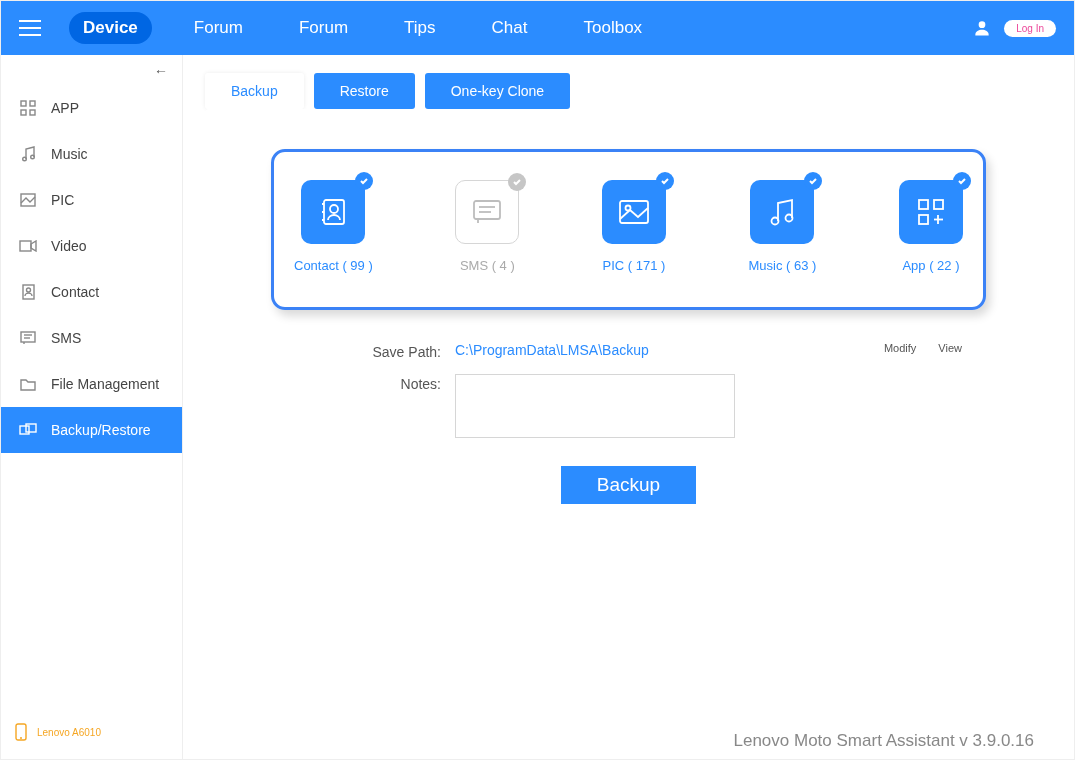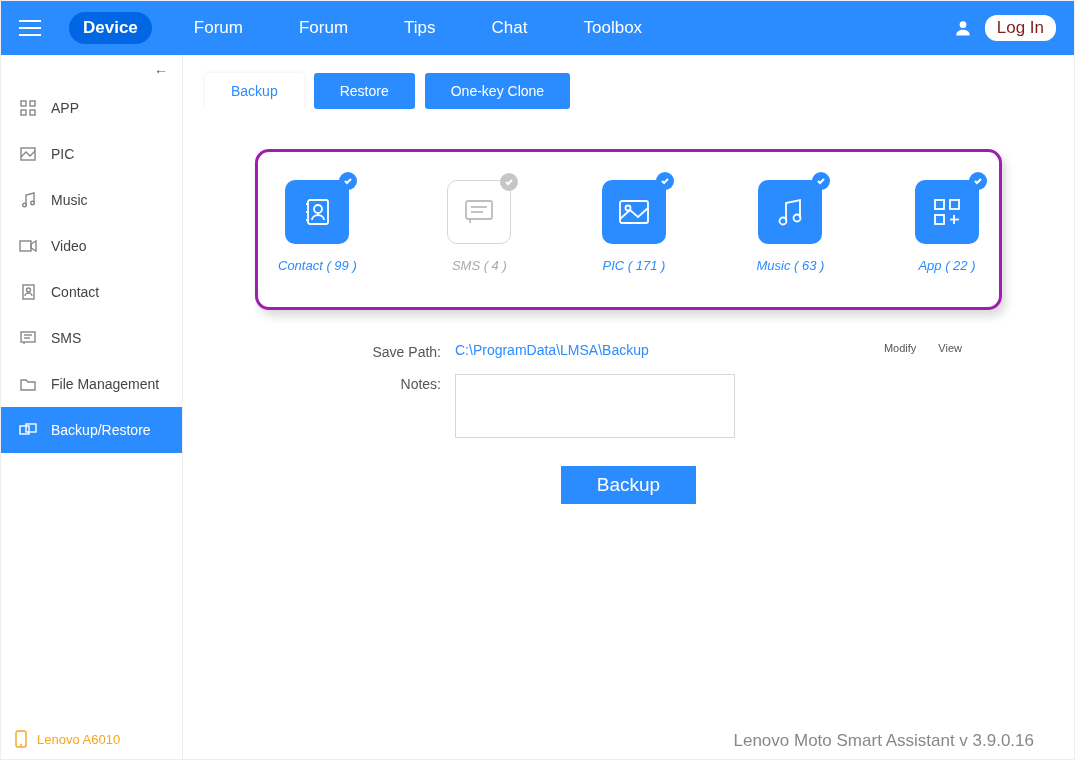--- a/index.html
+++ b/index.html
@@ -18,38 +18,38 @@
     color:#fff;
     position:relative;
   }
   .hamburger { width:22px; height:16px; display:flex; flex-direction:column; justify-content:space-between; cursor:pointer; }
   .hamburger span { height:2px; background:#fff; }
   .nav { display:flex; align-items:center; margin-left:28px; gap:28px; font-size:17px;}
   .nav-item { cursor:pointer; padding:6px 14px; border-radius:18px; }
   .nav-item.active { background:#0066e3; font-weight:600; }
   .right-ctrls { margin-left:auto; display:flex; align-items:center; gap:12px;}
   .user-icon svg { display:block;}
-  .login-btn { background:#fff; color:#7f1d1d; font-size:17px; padding:3px 12px; border-radius:12px; cursor:pointer;}
+  .login-btn { background:#fff; color:#ec4899; font-size:10px; padding:3px 12px; border-radius:12px; cursor:pointer;}
   .win-ctrls { position:absolute; top:6px; right:12px; display:flex; gap:14px; color:#fff;}
   .win-ctrls span { cursor:pointer; font-size:16px; line-height:1;}
   .body { flex:1; display:flex; overflow:hidden; }
   .sidebar { width:182px; border-right:1px solid #eee; display:flex; flex-direction:column; position:relative;}
   .collapse-arrow { text-align:right; padding:6px 14px 2px 0; color:#555; font-size:14px; cursor:pointer;}
   .side-list { display:flex; flex-direction:column; margin-top:6px;}
   .side-item { display:flex; align-items:center; gap:14px; padding:0 18px; height:46px; font-size:14px; color:#444; cursor:pointer;}
   .side-item.active { background:#2b8cff; color:#fff;}
   .side-item .icon { width:18px; display:flex; justify-content:center;}
-  .device-row { position:absolute; bottom:11px; left:14px; display:flex; align-items:center; gap:10px; color:#f5a623; font-size:13px;}
+  .device-row { position:absolute; bottom:18px; left:14px; display:flex; align-items:center; gap:10px; color:#f5a623; font-size:10px;}
   .main { flex:1; padding:18px 22px 0 22px; position:relative; display:flex; flex-direction:column; }
   .tabs { display:flex; gap:10px; }
   .tab { height:36px; padding:0 26px; display:flex; align-items:center; font-size:14px; border-radius:3px; cursor:pointer;}
   .tab.backup { background:#fff; color:#2b8cff; box-shadow:0 0 4px rgba(0,0,0,.08);}
   .tab.filled { background:#2b8cff; color:#fff;}
   .panel { flex:1; background:#fff; border-radius:4px; margin-top:0; padding-top:40px; position:relative;}
-  .tiles-wrap { margin:0 50px; border:3px solid #a21caf; border-radius:14px; padding:28px 20px 34px; box-shadow:4px 6px 10px rgba(0,0,0,.15);font-style:italic;}
+  .tiles-wrap { margin:0 66px; border:3px solid #3b82f6; border-radius:14px; padding:28px 20px 34px; box-shadow:4px 6px 10px rgba(0,0,0,.15);}
   .tiles { display:flex; justify-content:space-between; gap:12px;}
   .tile { display:flex; flex-direction:column; align-items:center; position:relative; cursor:pointer;}
   .tile-box { width:64px; height:64px; border-radius:10px; display:flex; align-items:center; justify-content:center; position:relative;}
   .tile-box.sel { background:#2b8cff; }
   .tile-box.unsel { background:#fff; border:1px solid #d6d6d6;}
   .badge { position:absolute; top:-8px; right:-8px; width:18px; height:18px; border-radius:50%; display:flex; align-items:center; justify-content:center;}
   .badge.sel { background:#2b8cff;}
   .badge.unsel { background:#c6c6c6;}
   .tile-label { margin-top:14px; font-size:13px;}
   .tile-label.sel { color:#2b8cff;}
@@ -108,36 +108,36 @@
               <rect x="1" y="1" width="5" height="5"></rect>
               <rect x="10" y="1" width="5" height="5"></rect>
               <rect x="1" y="10" width="5" height="5"></rect>
               <rect x="10" y="10" width="5" height="5"></rect>
             </svg>
           </span>
         <span>APP</span>
       </div>
       <div class="side-item">
         <span class="icon">
-            <svg width="16" height="14" viewBox="0 0 16 14" fill="none" stroke="#888" stroke-width="1.4">
-              <rect x="1" y="1" width="14" height="12"></rect>
-              <polyline points="1,10 6,5 10,9 15,4"></polyline>
-            </svg>
-          </span>
-        <span>PIC</span>
-      </div>
-      <div class="side-item">
-        <span class="icon">
             <svg width="14" height="16" viewBox="0 0 14 16" fill="none" stroke="#888" stroke-width="1.4">
               <path d="M5 13V3l8-2v10"></path>
               <circle cx="3.5" cy="13" r="1.8"></circle>
               <circle cx="11.5" cy="11" r="1.8"></circle>
             </svg>
           </span>
         <span>Music</span>
+      </div>
+      <div class="side-item">
+        <span class="icon">
+            <svg width="16" height="14" viewBox="0 0 16 14" fill="none" stroke="#888" stroke-width="1.4">
+              <rect x="1" y="1" width="14" height="12"></rect>
+              <polyline points="1,10 6,5 10,9 15,4"></polyline>
+            </svg>
+          </span>
+        <span>PIC</span>
       </div>
       <div class="side-item">
         <span class="icon">
             <svg width="18" height="12" viewBox="0 0 18 12" fill="none" stroke="#888" stroke-width="1.4">
               <rect x="1" y="1" width="11" height="10"></rect>
               <polygon points="12,4 17,1 17,11 12,8"></polygon>
             </svg>
           </span>
         <span>Video</span>
       </div>

